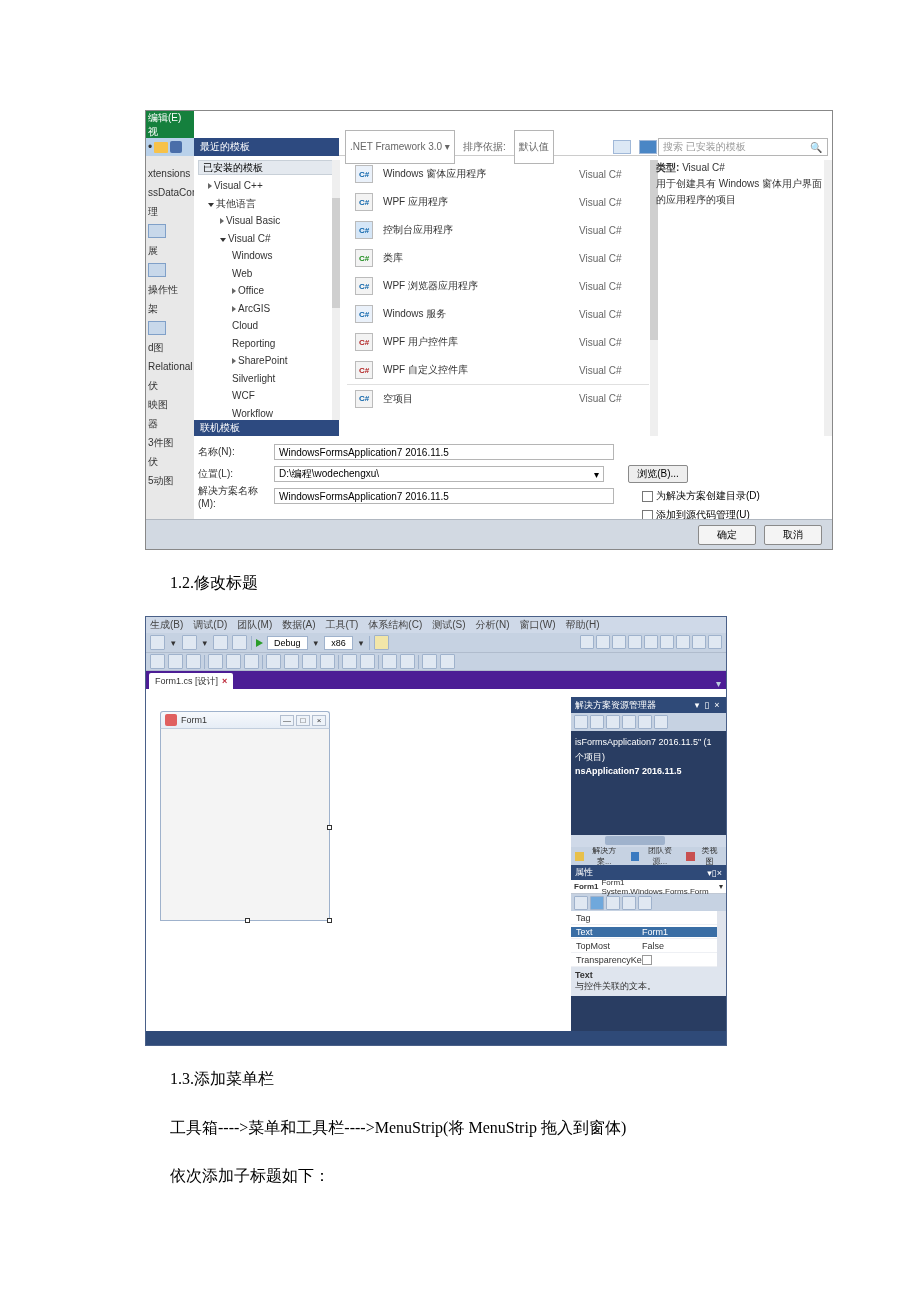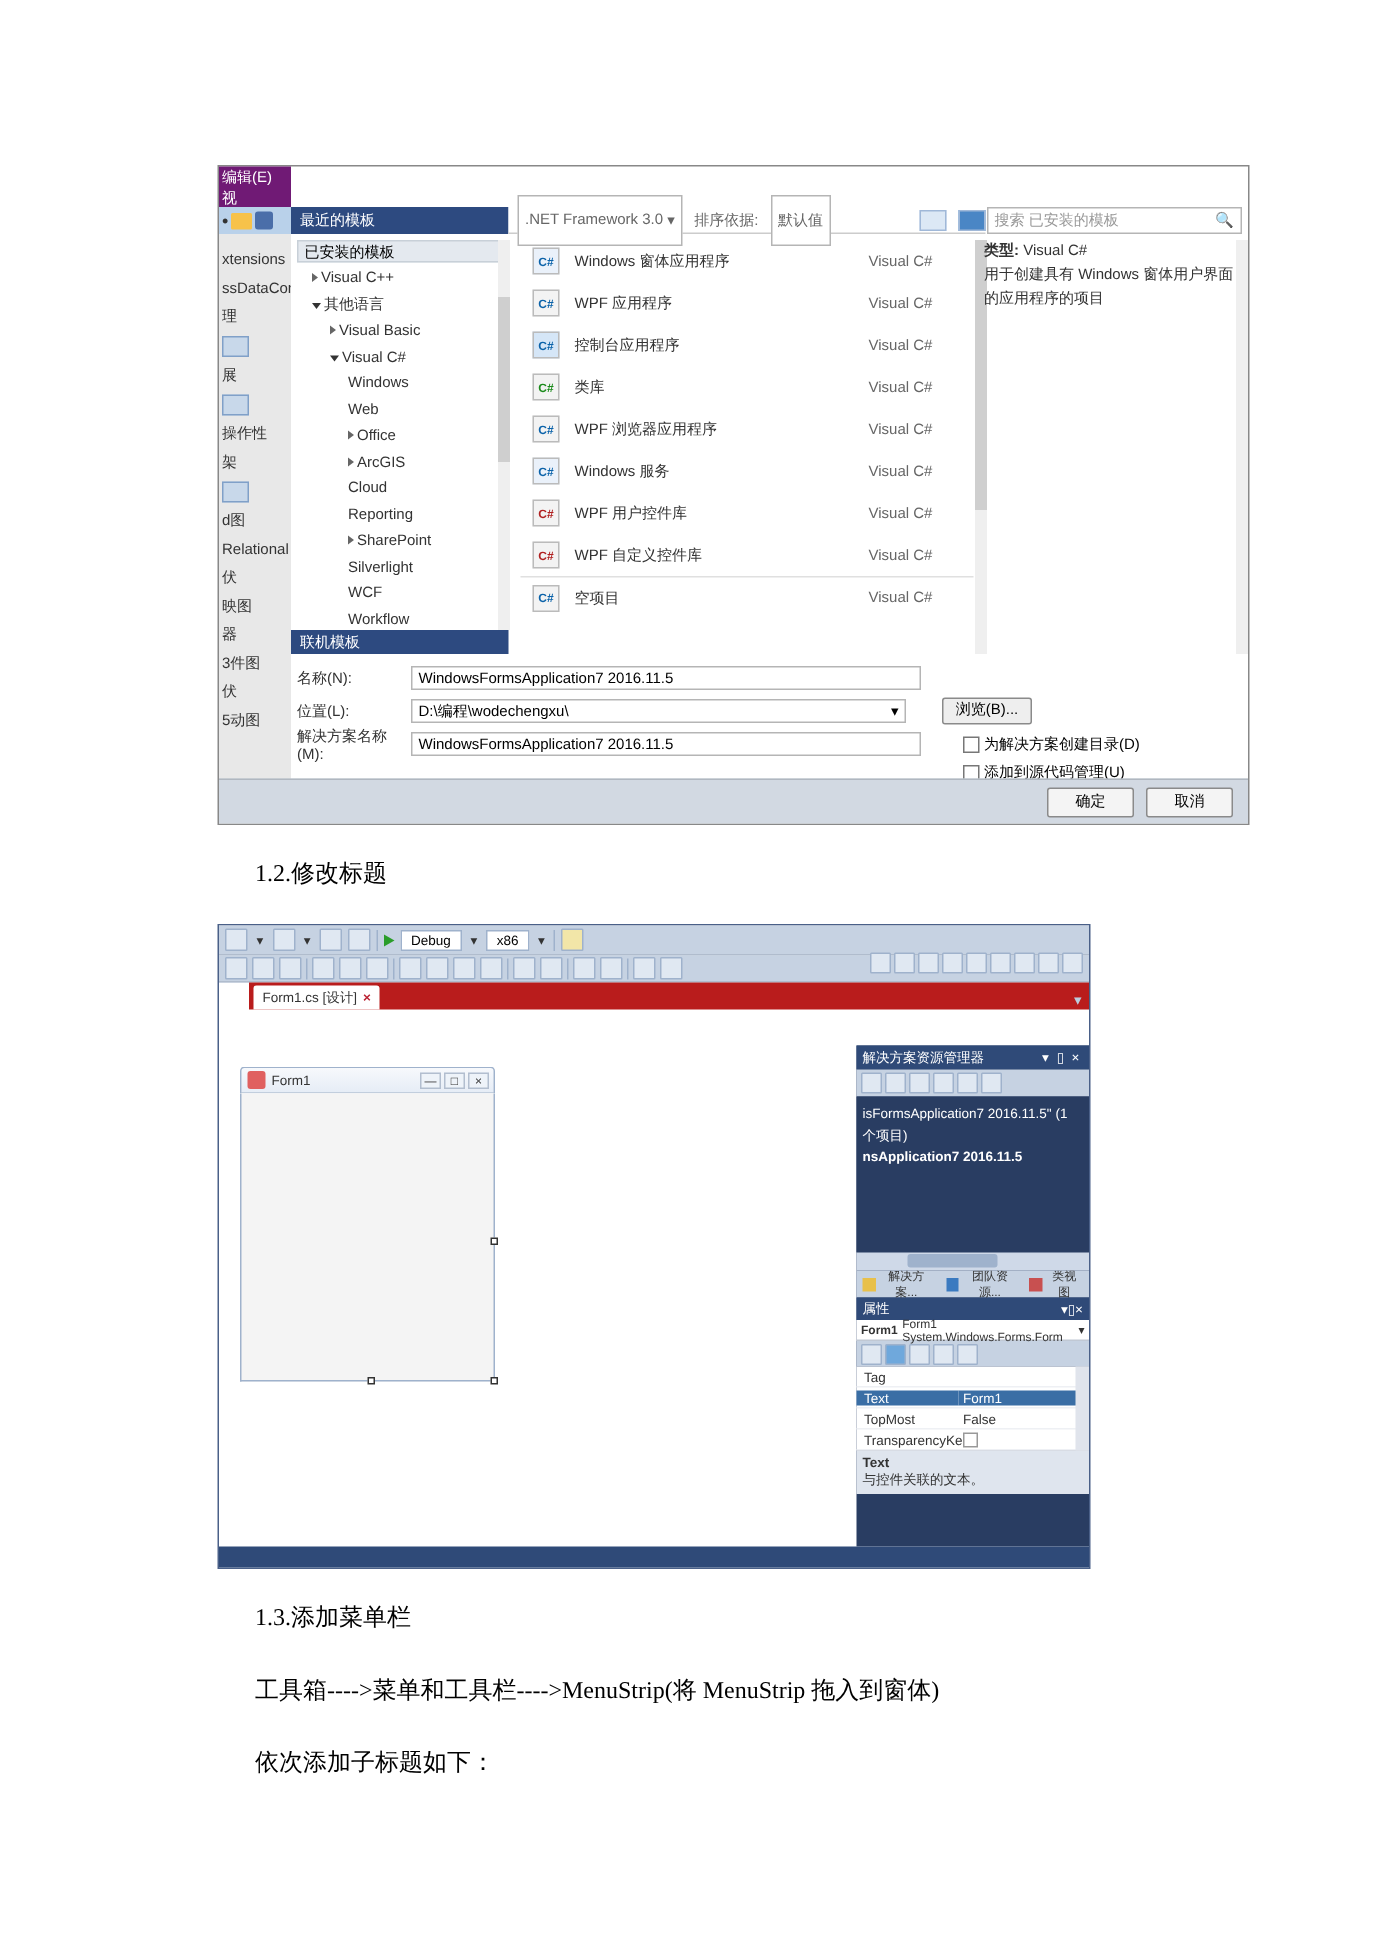--- a/index.html
+++ b/index.html
@@ -1,21 +1,21 @@
 <!DOCTYPE html>
 <html><head>
 <meta charset="utf-8">
 <style>
   * { box-sizing: border-box; margin: 0; padding: 0; }
   body { font-family: "Microsoft YaHei", "SimSun", Arial, sans-serif; font-size: 12px; width: 920px; background: #fff; }
 
   
   .img1-wrap { margin: 110px 145px 0 145px; width: 688px; height: 440px; border: 1px solid #888; position: relative; background: #fff; }
 
-  .img1-rootbar { position: absolute; left: 0; top: 0; width: 48px; height: 27px; background: #701a75; color: #fff; font-size: 10px; display: flex; align-items: center; padding-left: 2px; }
+  .img1-rootbar { position: absolute; left: 0; top: 0; width: 48px; height: 27px; background: #15803d; color: #fff; font-size: 10px; display: flex; align-items: center; padding-left: 2px; }
   .img1-rootbar2 { position: absolute; left: 0; top: 27px; width: 48px; height: 18px; background: #b9d1ea; display: flex; align-items: center; gap: 2px; padding-left: 2px; }
   .folder-ico { width: 14px; height: 11px; background: #f7c24a; border-radius: 1px; display: inline-block; }
   .save-ico  { width: 12px; height: 12px; background: #4a6ea9; display: inline-block; border-radius: 2px; }
 
   .img1-leftcol { position: absolute; left: 0; top: 45px; width: 48px; bottom: 12px; background: #e8e8e8; font-size: 10px; color: #333; padding: 8px 2px; line-height: 1.9; overflow: hidden; }
   .img1-leftcol .pict { width: 18px; height: 14px; background: #c8d8ea; border: 1px solid #80a0c8; margin: 3px 0; }
 
   .img1-dlgtitle { position: absolute; left: 48px; top: 0; right: 0; height: 27px; background: #fff; display: flex; align-items: center; padding-left: 6px; font-size: 11px; border-bottom: 1px solid #ddd; }
   .img1-dlgtitle .winbtns { position: absolute; right: 4px; top: 3px; display: flex; gap: 4px; }
   .winbtn { width: 20px; height: 17px; border: 1px solid #7aa3d1; background: #e0ecf8; border-radius: 2px; display: flex; align-items: center; justify-content: center; font-size: 10px; color: #456; }
@@ -87,21 +87,21 @@
   .img2-tool2 { height: 18px; background: #c6d2e2; display: flex; align-items: center; padding-left: 4px; gap: 3px; border-bottom: 1px solid #b0bccd; }
   .tbico { width: 15px; height: 15px; background: #e0e8f2; border: 1px solid #9fb2cc; border-radius: 1px; }
   .tbsep { width: 1px; height: 14px; background: #9fb2cc; }
   .tbtxt { font-size: 9px; color: #333; padding: 0 2px; }
   .tbcombo { height: 14px; border: 1px solid #9fb2cc; background: #fff; padding: 0 6px; display: flex; align-items: center; font-size: 9px; }
   .playico { width: 0; height: 0; border-left: 7px solid #2a9d2a; border-top: 4px solid transparent; border-bottom: 4px solid transparent; }
 
   .img2-right-tool { position: absolute; right: 4px; top: 18px; display: flex; gap: 2px; }
   .img2-right-tool .tbico { width: 14px; height: 14px; }
 
-  .img2-tabbar { height: 18px; background: #b91c1c; display: flex; align-items: flex-end; padding-left: 3px; margin-left: 20px; }
+  .img2-tabbar { height: 18px; background: #4c1d95; display: flex; align-items: flex-end; padding-left: 3px; }
   .img2-tab { height: 16px; background: #fff; border-radius: 2px 2px 0 0; padding: 0 6px; font-size: 9px; color: #333; display: flex; align-items: center; gap: 4px; }
   .img2-tab .x { color: #b23; font-weight: bold; }
   .img2-tab-spacer { flex: 1; }
   .img2-tab-right { color: #bcd; padding-right: 5px; font-size: 10px; }
 
   .img2-body { position: absolute; left: 0; top: 72px; right: 155px; bottom: 14px; background: #fff; }
 
   .design-surf { position: absolute; left: 14px; top: 22px; width: 170px; height: 210px; }
   .ds-title { height: 18px; background: linear-gradient(#f7f9fc,#e6edf6); border: 1px solid #9fb2cc; border-bottom-color: #c2cedd; display: flex; align-items: center; padding-left: 4px; font-size: 9px; color: #333; border-radius: 3px 3px 0 0; }
   .ds-title .ico { width: 12px; height: 12px; background: #e06060; border-radius: 2px; margin-right: 4px; }
@@ -309,20 +309,32 @@
   </div>
 </div>
 
 <div class="body-text">1.2.修改标题</div>
 <div class="body-text wm-wrap">
   <span class="wm">WWW.bdocx.com</span>
 </div>
 
 <div class="img2-wrap">
 
+  <div class="img2-menu">
+    <span>生成(B)</span>
+    <span>调试(D)</span>
+    <span>团队(M)</span>
+    <span>数据(A)</span>
+    <span>工具(T)</span>
+    <span>体系结构(C)</span>
+    <span>测试(S)</span>
+    <span>分析(N)</span>
+    <span>窗口(W)</span>
+    <span>帮助(H)</span>
+  </div>
 
   <div class="img2-tool1">
     <span class="tbico"></span>
     <span class="tbtxt">▾</span>
     <span class="tbico"></span>
     <span class="tbtxt">▾</span>
     <span class="tbico"></span>
     <span class="tbico"></span>
     <span class="tbsep"></span>
     <span class="playico"></span>

